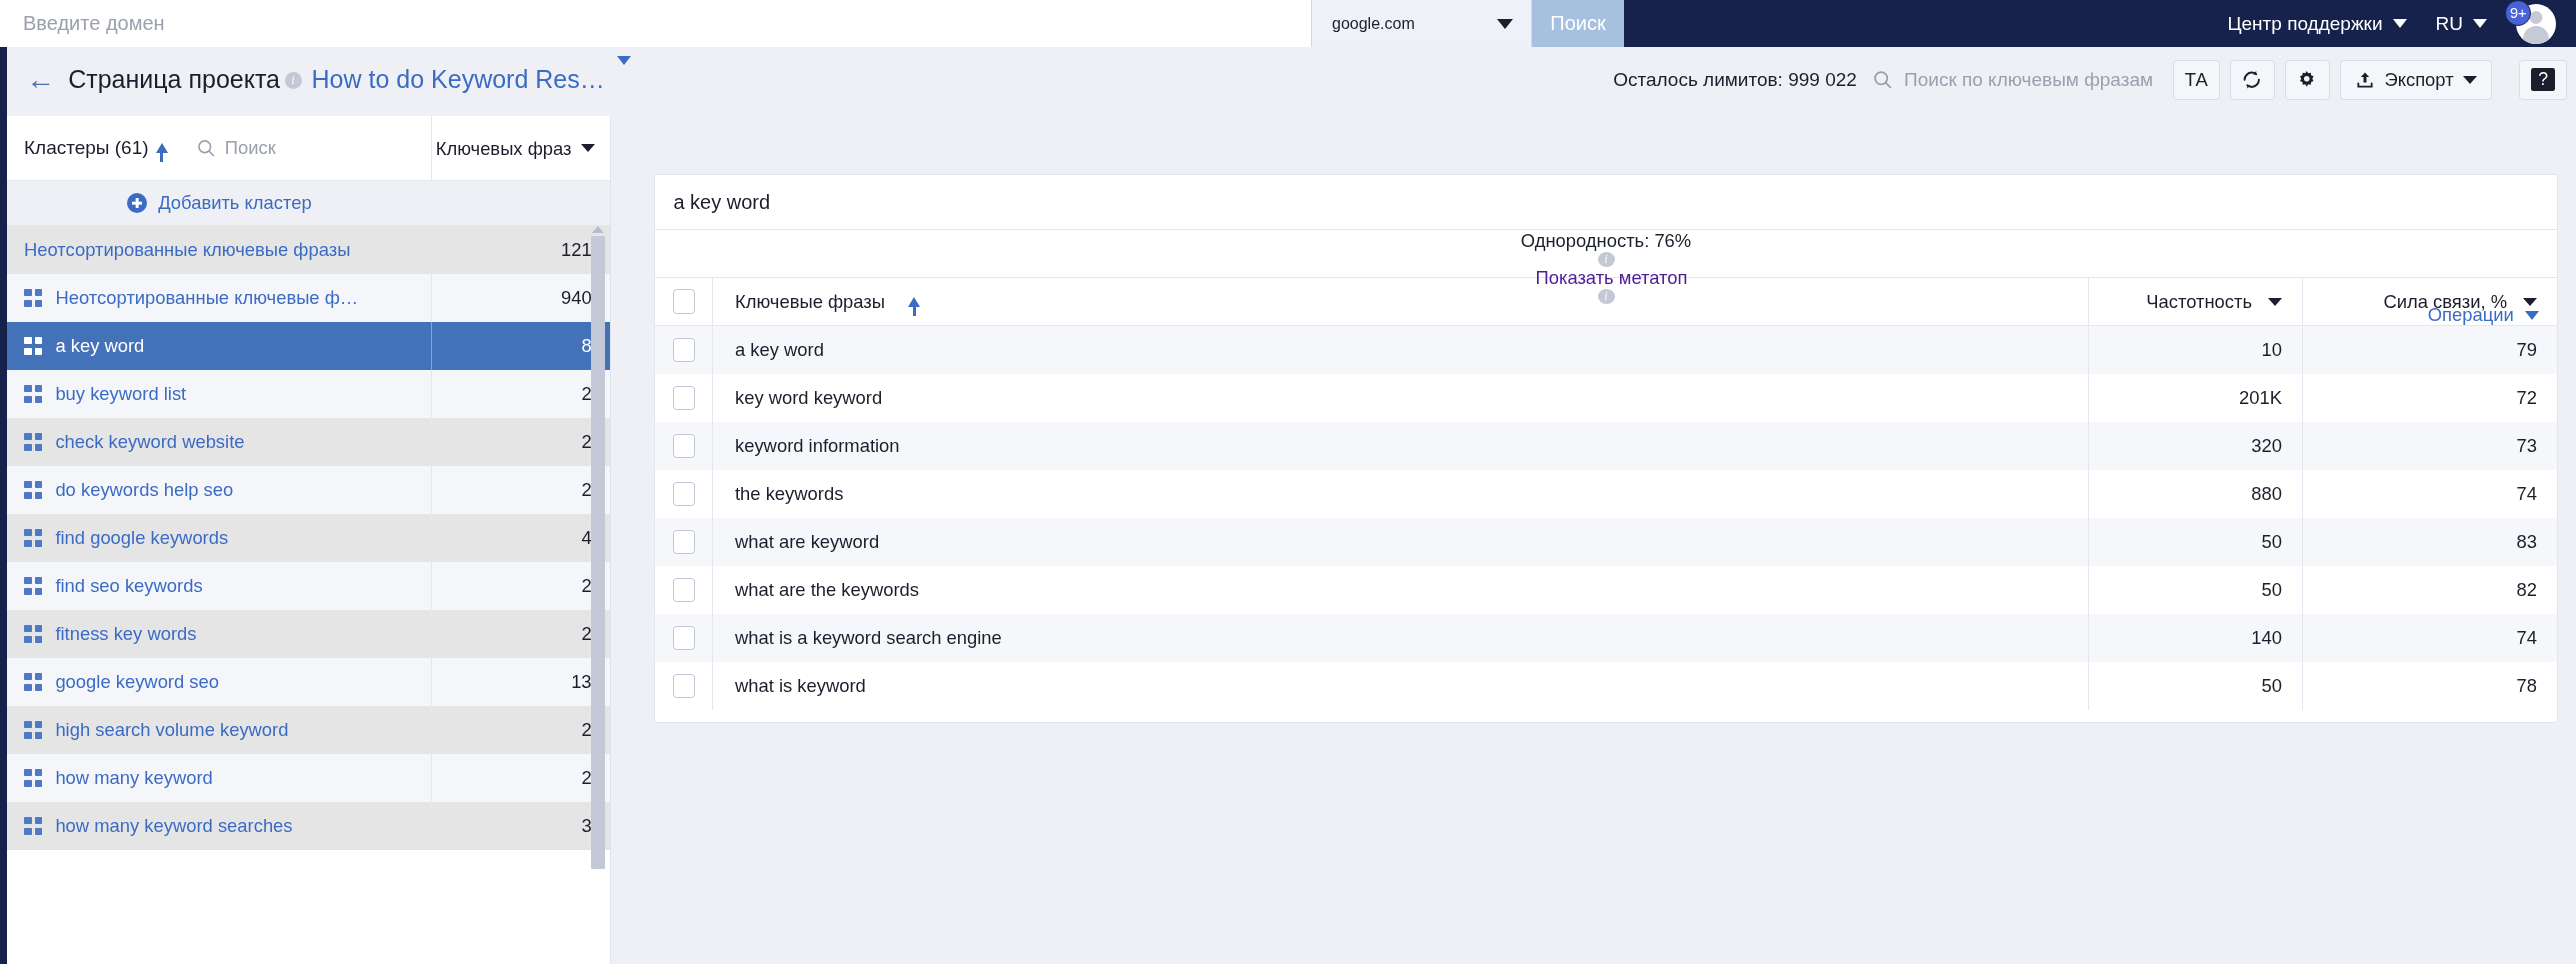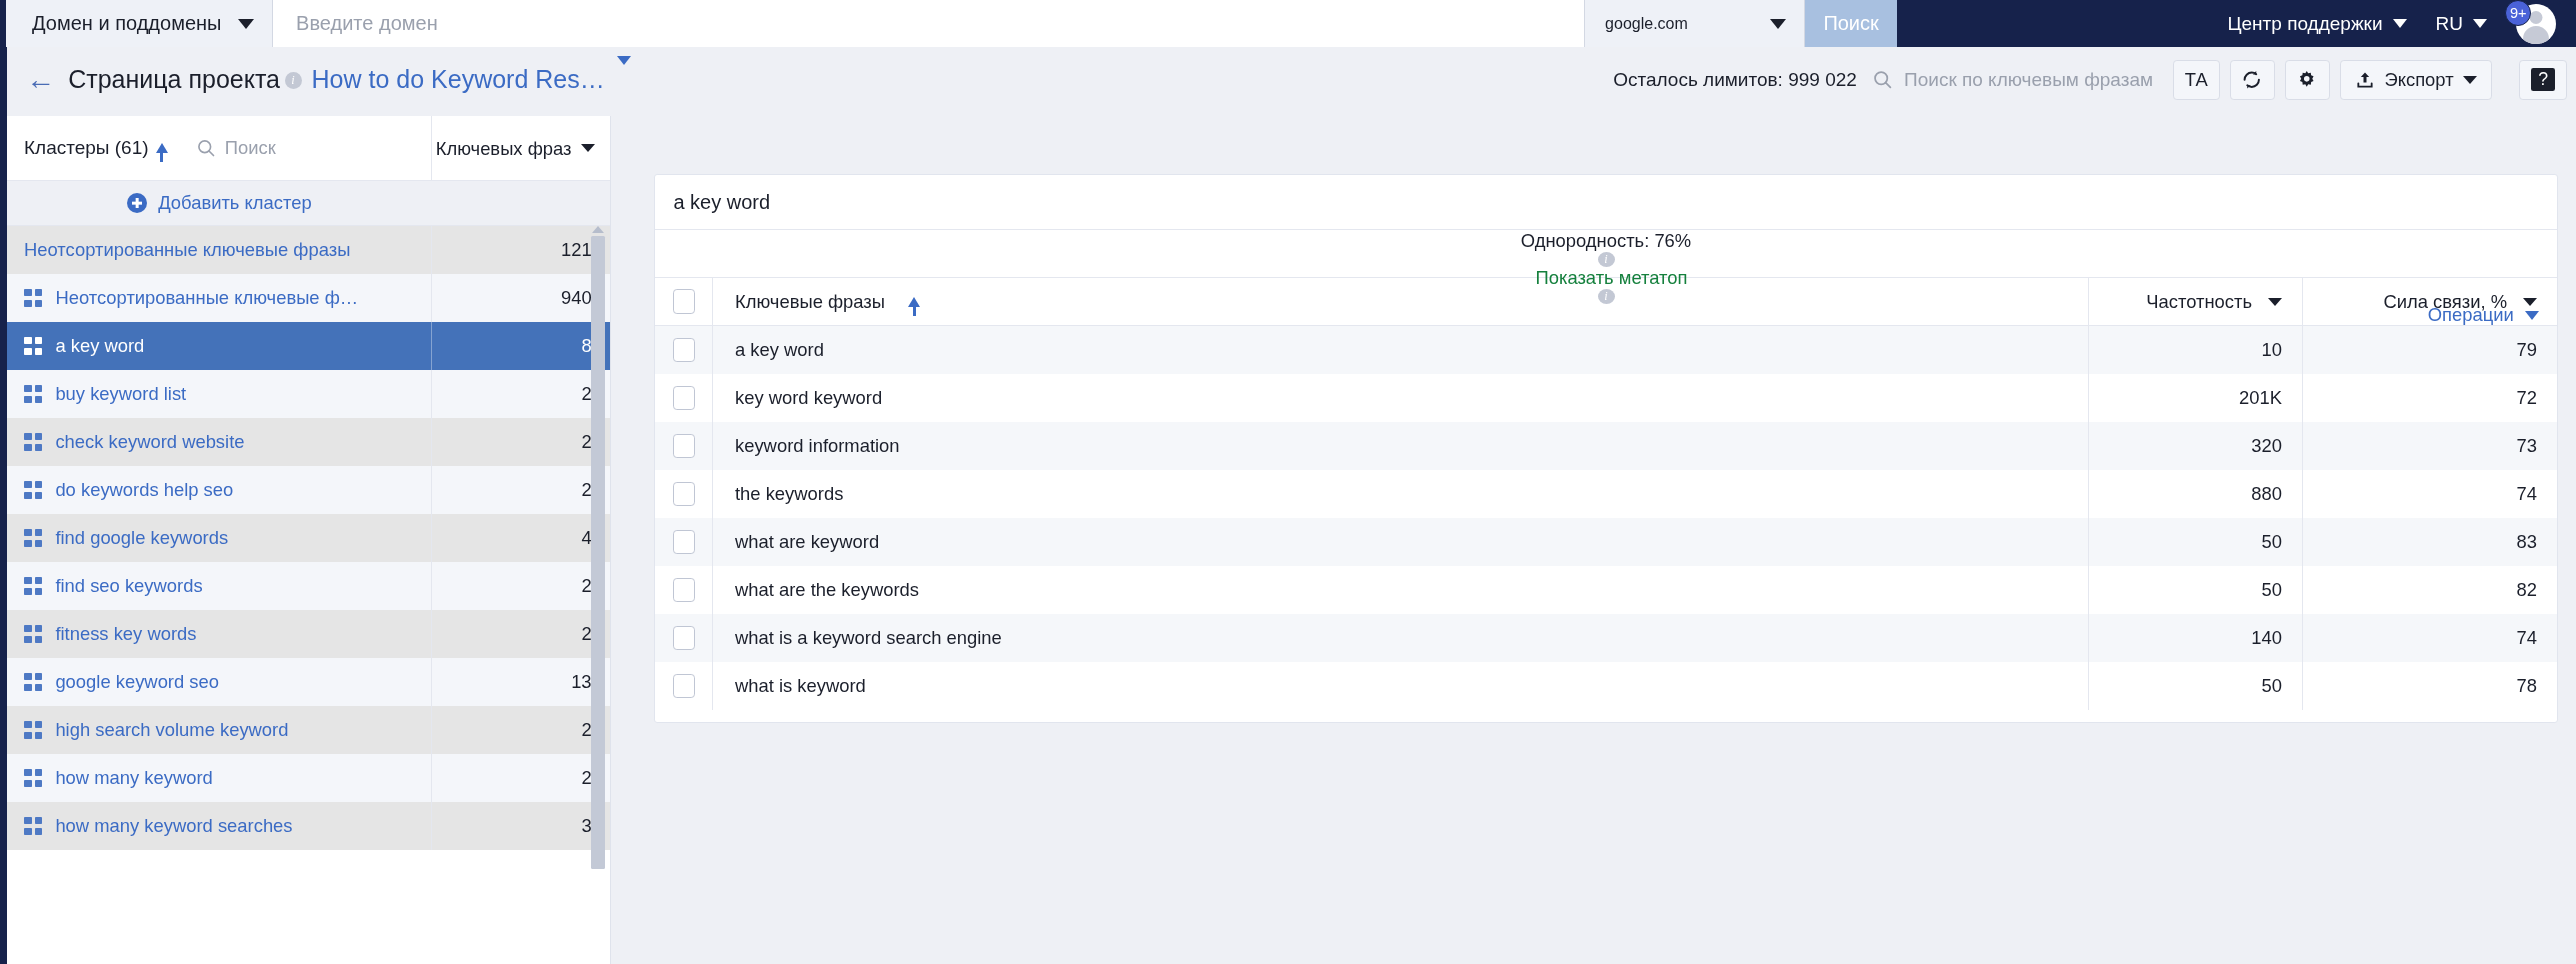--- a/index.html
+++ b/index.html
@@ -239,21 +239,21 @@
     height: 55px; display: flex; align-items: center; padding-left: 18.4px;
     font-size: 20px; color: #1b1f2b;
     border-bottom: 0.8px solid #e4e7ef;
   }
   .mp-sub {
     height: 48px; display: flex; align-items: center; padding: 0 18.4px;
     border-bottom: 0.8px solid #e4e7ef;
     flex-direction: column;
   }
   .mp-sub .homog { font-size: 18.4px; color: #1b1f2b; }
-  .mp-sub .metatop { font-size: 18.4px; color: #15803d; margin-left: 11px; }
+  .mp-sub .metatop { font-size: 18.4px; color: #4c1d95; margin-left: 11px; }
   .ops {
     margin-left: auto; display: flex; align-items: center; gap: 10.8px;
     font-size: 18.4px; color: #3b6bc4;
   }
 
   
   .tbl { width: 100%; }
   .tr {
     height: 48px; display: flex; align-items: center;
     background: #ffffff;
@@ -285,24 +285,20 @@
     display: flex; align-items: center; justify-content: flex-end;
     padding-right: 20px; font-size: 18.4px; color: #1b1f2b;
   }
   .th-row .c-kw, .th-row .c-freq, .th-row .c-str { font-size: 18.4px; }
   .hdr-inner { display: flex; align-items: center; gap: 16px; }
 </style>
 </head>
 <body>
 
 <div class="topbar">
-  <div class="domain-select">
-    <span>Домен и поддомены</span>
-    <span class="caret-dn"></span>
-  </div>
   <div class="domain-input">
     <span>Введите домен</span>
   </div>
   <div class="se-select">
     <span>google.com</span>
     <span class="caret-dn"></span>
   </div>
   <div class="find-btn">
     <span>Поиск</span>
   </div>

